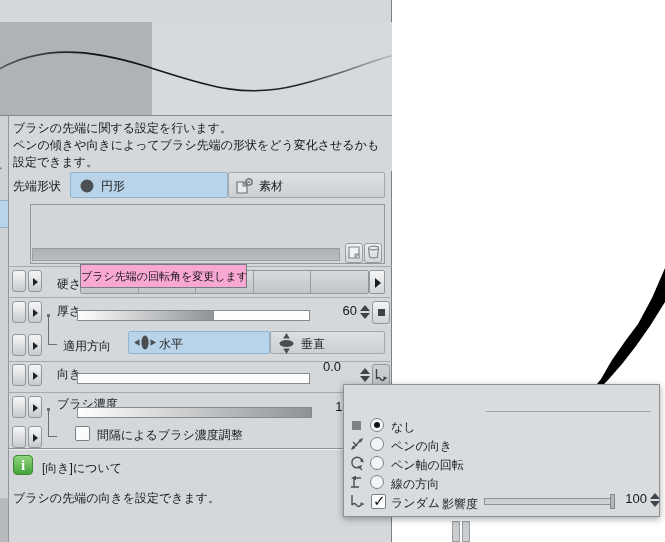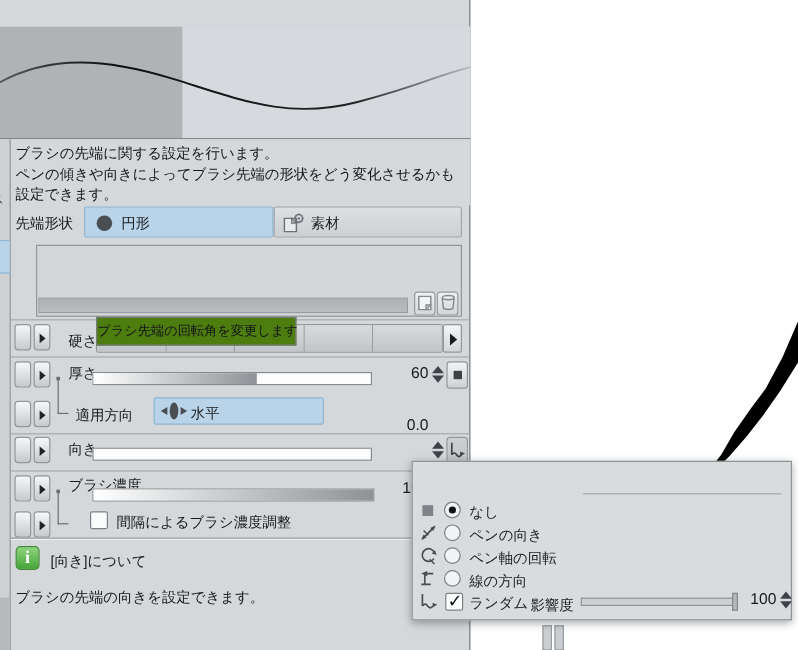--- a/index.html
+++ b/index.html
@@ -43,21 +43,21 @@
   .spin .up{width:0;height:0;border-bottom:6px solid #3e434a;border-left:5px solid transparent;border-right:5px solid transparent;}
   .spin .dn{width:0;height:0;border-top:6px solid #3e434a;border-left:5px solid transparent;border-right:5px solid transparent;}
   .val{position:absolute;width:50px;text-align:right;font-size:13px;color:#141619;}
 
   .seg{position:absolute;left:80px;top:270px;width:289px;height:24px;display:flex;border:1px solid #94979a;border-radius:2px;box-sizing:border-box;}
   .seg .cell{flex:1;background:linear-gradient(#d8dbde,#c2c5c8);border-right:1px solid #9a9da0;}
   .seg .cell:last-child{border-right:none;}
   .arrbtn{position:absolute;left:369px;top:270px;width:16px;height:24px;border:1px solid #94979a;border-radius:2px;background:linear-gradient(#f4f5f6,#d3d6d9);box-sizing:border-box;}
   .arrbtn .tri{position:absolute;left:5px;top:7px;width:0;height:0;border-left:6px solid #1a1c1e;border-top:5px solid transparent;border-bottom:5px solid transparent;}
 
-  .tooltip{position:absolute;left:80px;top:264px;width:167px;height:24px;background:#4d7c0f;border:1px solid #787b7e;box-sizing:border-box;z-index:60;text-align:center;font-size:11px;line-height:22px;color:#131517;white-space:nowrap;}
+  .tooltip{position:absolute;left:80px;top:264px;width:167px;height:24px;background:#f9a8d4;border:1px solid #787b7e;box-sizing:border-box;z-index:60;text-align:center;font-size:11px;line-height:22px;color:#131517;white-space:nowrap;}
 
   .tree{position:absolute;background:#6a6e72;}
 
   .matlist{position:absolute;left:30px;top:204px;width:355px;height:60px;background:#d3d7da;border:1px solid #94979a;box-sizing:border-box;}
   .matscroll{position:absolute;left:32px;top:248px;width:308px;height:13px;background:linear-gradient(#aeb1b4,#babdc0);border:1px solid #9a9da0;box-sizing:border-box;}
   .listbtn{position:absolute;width:18px;height:20px;border:1px solid #9a9da0;border-radius:3px;background:linear-gradient(#eef0f1,#d4d7da);box-sizing:border-box;}
 
   .checkbox{position:absolute;width:15px;height:15px;background:#fbfcfc;border:1px solid #7d8084;border-radius:2px;box-sizing:border-box;}
   .radio{position:absolute;width:14px;height:14px;border-radius:50%;background:#f2f4f5;border:1px solid #7d8084;box-sizing:border-box;}
   .radio .dot{position:absolute;left:3px;top:3px;width:6px;height:6px;border-radius:50%;background:#101214;}
@@ -197,32 +197,40 @@
       </div>
     <span class="abs txt" style="left:63px;top:338px;">適用方向</span>
     <div class="tbtn sel" style="left:128px;top:331px;width:142px;height:23px;">
       <svg width="22" height="15" viewBox="0 0 22 15" style="position:absolute;left:5px;top:3px;">
         <ellipse cx="11" cy="7.5" rx="3.6" ry="7" fill="#4a4e52"></ellipse>
         <polygon points="0,7.5 5.5,4.2 5.5,10.8" fill="#4a4e52"></polygon>
         <polygon points="22,7.5 16.5,4.2 16.5,10.8" fill="#4a4e52"></polygon>
       </svg>
       <span class="blabel" style="top:4px;">水平</span>
     </div>
+    <div class="tbtn" style="left:270px;top:331px;width:115px;height:23px;">
+      <svg width="15" height="21" viewBox="0 0 15 21" style="position:absolute;left:8px;top:1px;">
+        <ellipse cx="7.5" cy="10.5" rx="7" ry="3.6" fill="#4a4e52"></ellipse>
+        <polygon points="7.5,0 4.2,5.5 10.8,5.5" fill="#4a4e52"></polygon>
+        <polygon points="7.5,21 4.2,15.5 10.8,15.5" fill="#4a4e52"></polygon>
+      </svg>
+      <span class="blabel" style="top:4px;">垂直</span>
+    </div>
 
     <div class="hline" style="left:9px;top:361px;width:383px;"></div>
 
     <div class="mini" style="left:12px;top:364px;"></div>
     <div class="mini" style="left:28px;top:364px;">
         <div class="tri"></div>
       </div>
     <span class="abs txt" style="left:57px;top:366px;">向き</span>
     <div class="slider" style="left:77px;top:373px;width:233px;">
       <div class="sfill" style="width: 0%;"></div>
     </div>
-    <span class="val" style="left:307px;top:346px;">0.0</span>
+    <span class="val" style="left:307px;top:359px;text-align:center;">0.0</span>
     <div class="spin" style="left:359px;top:366px;">
         <div class="up"></div>
         <div class="dn"></div>
       </div>
     <div class="sqbtn pressed" style="left:372px;top:364px;">
       <svg width="14" height="15" viewBox="0 0 14 15" style="position:absolute;left:1px;top:3px;">
         <path d="M2.5 1 V11" stroke="#3e4247" stroke-width="1.4" fill="none"></path>
         <path d="M2.5 11 q2 -3 4 0 q2 3 4 0" stroke="#3e4247" stroke-width="1.4" fill="none"></path>
         <polygon points="13.5,10 9.5,8.2 9.5,12" fill="#3e4247"></polygon>
       </svg>

